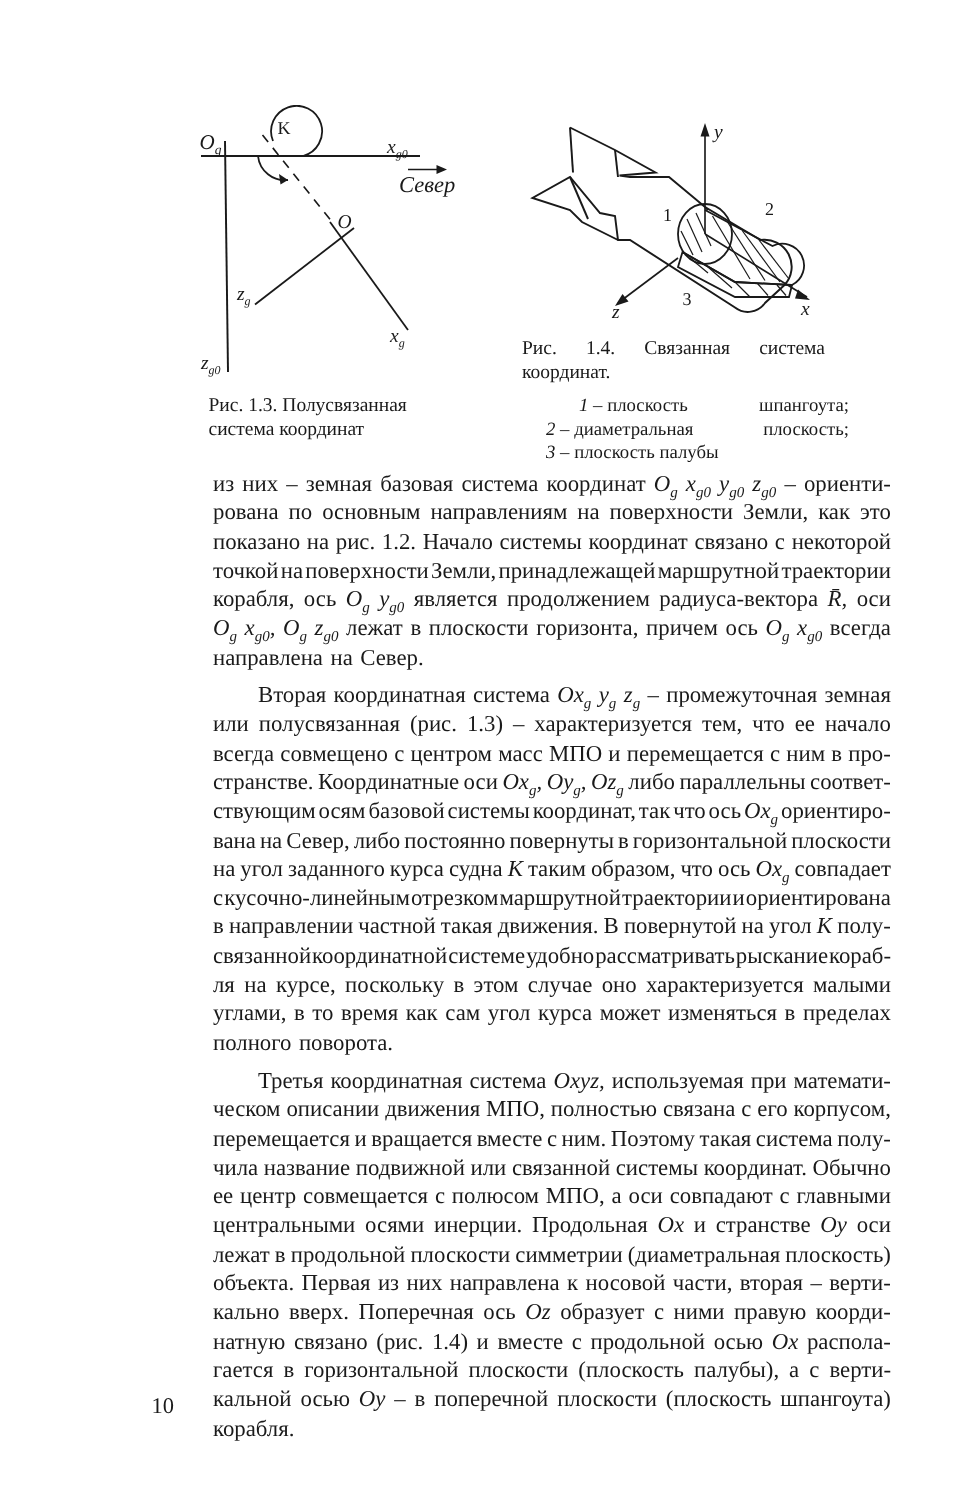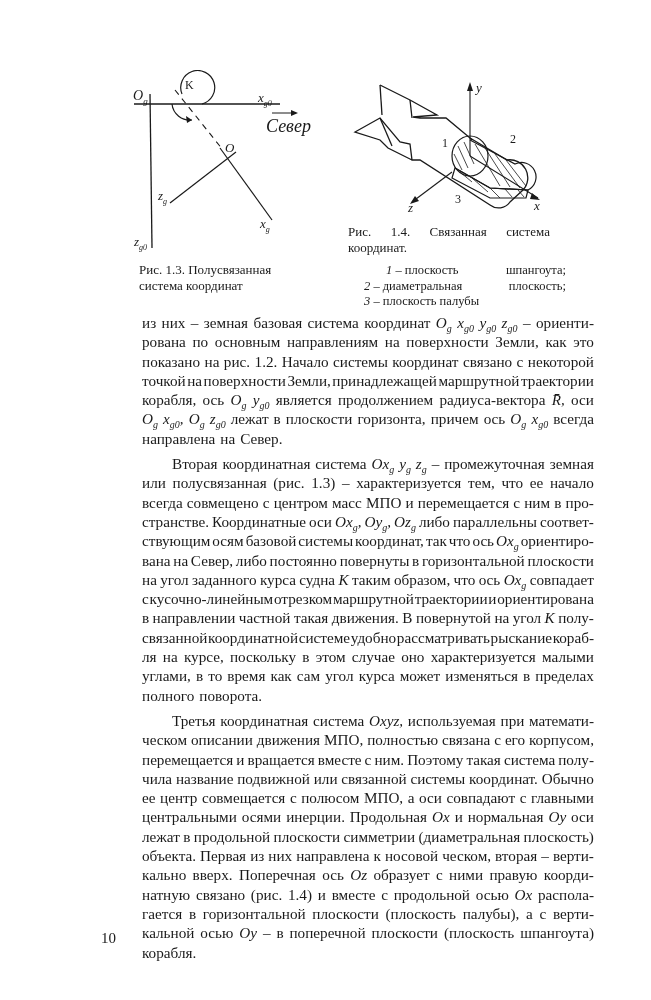--- a/index.html
+++ b/index.html
@@ -31,21 +31,21 @@
     <polygon points="72,50 66,46 67,53" fill="#1a1a1a" stroke="none"></polygon>
     <line x1="55" y1="20" x2="103" y2="80" stroke-width="1.1" stroke-dasharray="6,5"></line>
     <line x1="50" y1="133" x2="116" y2="82" stroke-width="1.2"></line>
     <line x1="100" y1="78" x2="152" y2="150" stroke-width="1.2"></line>
     <line x1="152" y1="43" x2="176" y2="43" stroke-width="1"></line>
     <polygon points="178,43 171,40 171,46" fill="#1a1a1a" stroke="none"></polygon>
   </svg>
   <span class="ital" style="position:absolute;left:13px;top:18px;font-size:14px;"><span>O</span><sub style="font-size:9px;">g</sub></span>
   <span style="position:absolute;left:65px;top:8px;font-size:12px;">K</span>
   <span class="ital" style="position:absolute;left:138px;top:20px;font-size:13px;"><span>x</span><sub style="font-size:8px;">g0</sub></span>
-  <span class="ital" style="position:absolute;left:146px;top:46px;font-size:18px;">Север</span>
+  <span class="ital" style="position:absolute;left:146px;top:46px;font-size:15px;">Север</span>
   <span class="ital" style="position:absolute;left:105px;top:70px;font-size:13px;">O</span>
   <span class="ital" style="position:absolute;left:38px;top:118px;font-size:13px;"><span>z</span><sub style="font-size:8px;">g</sub></span>
   <span class="ital" style="position:absolute;left:140px;top:146px;font-size:13px;"><span>x</span><sub style="font-size:8px;">g</sub></span>
   <span class="ital" style="position:absolute;left:14px;top:164px;font-size:13px;"><span>z</span><sub style="font-size:8px;">g0</sub></span>
 </div>
 
 <div class="caption" style="left:139px;top:262px;width:170px;">
   <div>Рис. 1.3. Полусвязанная</div>
   <div>система координат</div>
 </div>
@@ -398,42 +398,42 @@
         <span>с</span>
         <span>главными</span>
       </div>
     <div class="line">
         <span>центральными</span>
         <span>осями</span>
         <span>инерции.</span>
         <span>Продольная</span>
         <span class="ital">Ox</span>
         <span>и</span>
-        <span>нормальная</span>
+        <span>странстве</span>
         <span class="ital">Oy</span>
         <span>оси</span>
       </div>
     <div class="line">
         <span>лежат</span>
         <span>в</span>
         <span>продольной</span>
         <span>плоскости</span>
         <span>симметрии</span>
         <span>(диаметральная</span>
         <span>плоскость)</span>
       </div>
     <div class="line">
         <span>объекта.</span>
         <span>Первая</span>
         <span>из</span>
         <span>них</span>
         <span>направлена</span>
         <span>к</span>
         <span>носовой</span>
-        <span>ческом,</span>
+        <span>части,</span>
         <span>вторая</span>
         <span>–</span>
         <span>верти-</span>
       </div>
     <div class="line">
         <span>кально</span>
         <span>вверх.</span>
         <span>Поперечная</span>
         <span>ось</span>
         <span class="ital">Oz</span>

